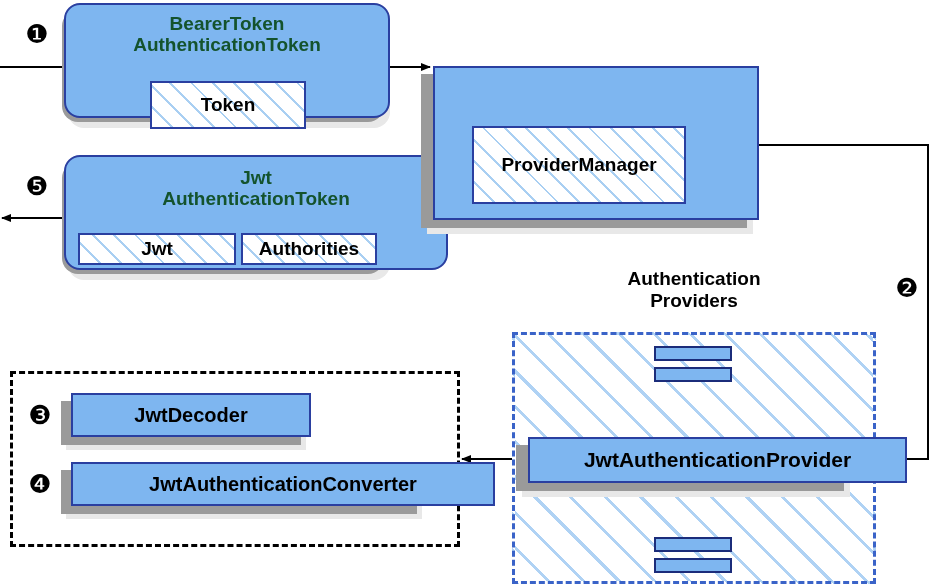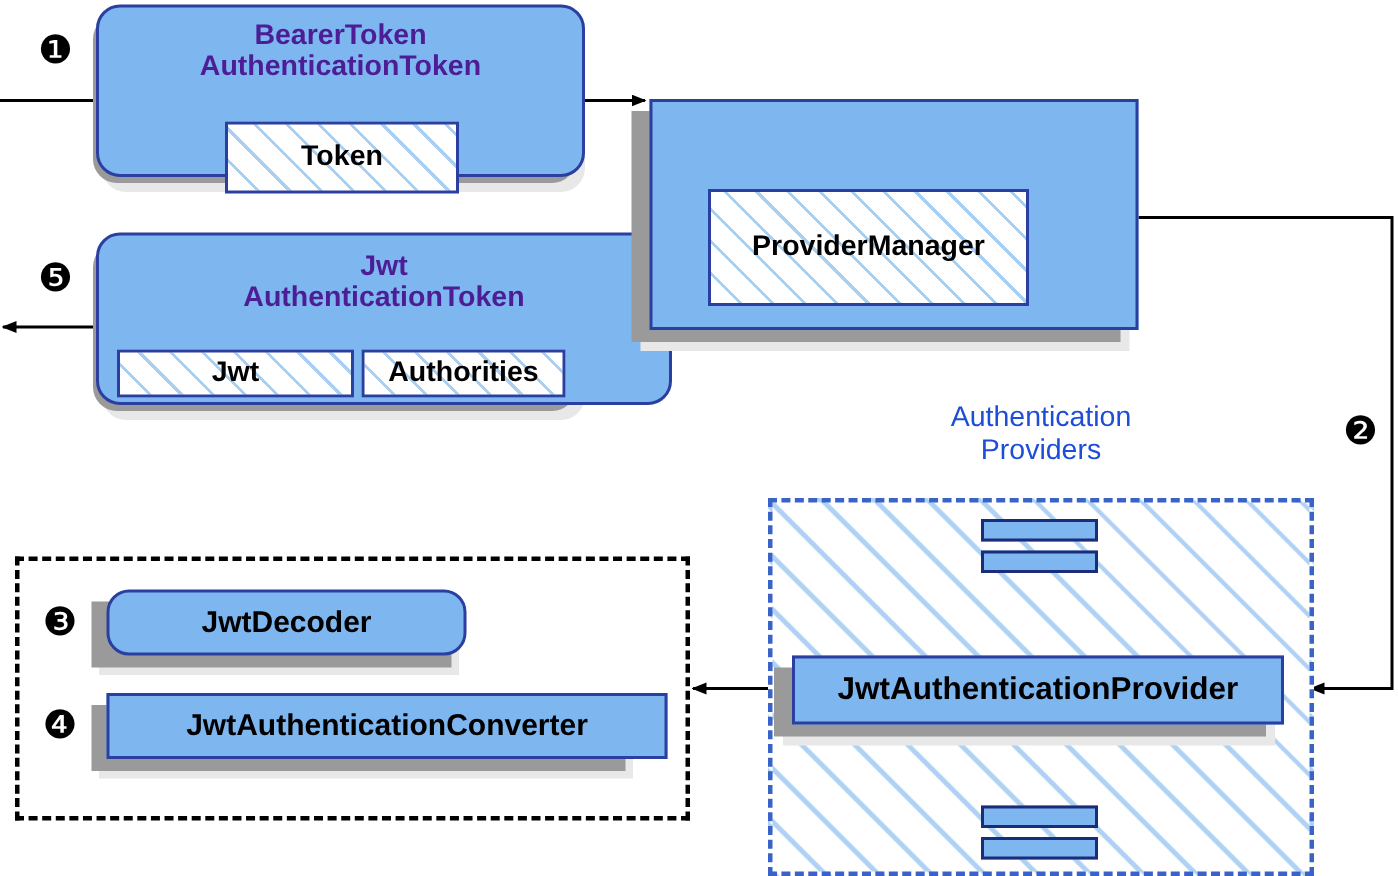--- a/index.html
+++ b/index.html
@@ -41,21 +41,21 @@
     text-align: center;
     line-height: 1.12;
   }
   .node.round { border-radius: 16px; }
 
   .node-title {
     position: absolute;
     left: 0; right: 0;
     text-align: center;
     font-weight: bold;
-    color: #4c1d95;
+    color: #14532d;
     white-space: pre-line;
   }
 
   
   .hatch {
     position: absolute;
     box-sizing: border-box;
     border: 2px solid #2A3FA0;
     background-color: #ffffff;
     background-image: repeating-linear-gradient(
@@ -95,22 +95,22 @@
   .minibar {
     position: absolute;
     background: #7EB6F0;
     border: 2px solid #1B2C7A;
     box-sizing: border-box;
   }
 
   
   .plain-label {
     position: absolute;
-    font-weight: normal;
-    color: #1d4ed8;
+    font-weight: bold;
+    color: #000000;
     text-align: center;
     line-height: 1.15;
     white-space: pre-line;
   }
 
   
   .marker {
     position: absolute;
     width: 26px;
     height: 26px;
@@ -198,38 +198,38 @@
   <div class="plain-label" style="left:512px; top:268px; width:364px; font-size:19px;">Authentication
 Providers</div>
 
   <div class="dashed-blue" style="left:512px; top:332px; width:364px; height:252px;"></div>
 
   <div class="minibar" style="left:654px; top:346px; width:78px; height:15px;"></div>
   <div class="minibar" style="left:654px; top:367px; width:78px; height:15px;"></div>
 
   <div class="shadow-far" style="left:522px; top:451px; width:328px; height:46px;"></div>
   <div class="shadow-near" style="left:516px; top:445px; width:328px; height:46px;"></div>
-  <div class="node" style="left:528px; top:437px; width:328px; height:46px; font-size:21px;">
+  <div class="node" style="left:528px; top:437px; width:379px; height:46px; font-size:21px;">
     <span>JwtAuthenticationProvider</span>
   </div>
 
   <div class="minibar" style="left:654px; top:537px; width:78px; height:15px;"></div>
   <div class="minibar" style="left:654px; top:558px; width:78px; height:15px;"></div>
 
   <div class="marker" style="left:894px; top:275px;">❷</div>
 
   <div class="dashed-black" style="left:10px; top:371px; width:450px; height:176px;"></div>
 
   <div class="shadow-far" style="left:66px; top:406px; width:240px; height:44px;"></div>
   <div class="shadow-near" style="left:61px; top:401px; width:240px; height:44px;"></div>
-  <div class="node" style="left:71px; top:393px; width:240px; height:44px; font-size:20px;border-radius:15px;">
+  <div class="node" style="left:71px; top:393px; width:240px; height:44px; font-size:20px;">
     <span>JwtDecoder</span>
   </div>
   <div class="marker" style="left:27px; top:402px;">❸</div>
 
   <div class="shadow-far" style="left:66px; top:475px; width:356px; height:44px;"></div>
   <div class="shadow-near" style="left:61px; top:470px; width:356px; height:44px;"></div>
-  <div class="node" style="left:71px; top:462px; width:374px; height:44px; font-size:20px;">
+  <div class="node" style="left:71px; top:462px; width:424px; height:44px; font-size:20px;">
     <span>JwtAuthenticationConverter</span>
   </div>
   <div class="marker" style="left:27px; top:471px;">❹</div>
 
 </div>
 
 </body></html>

